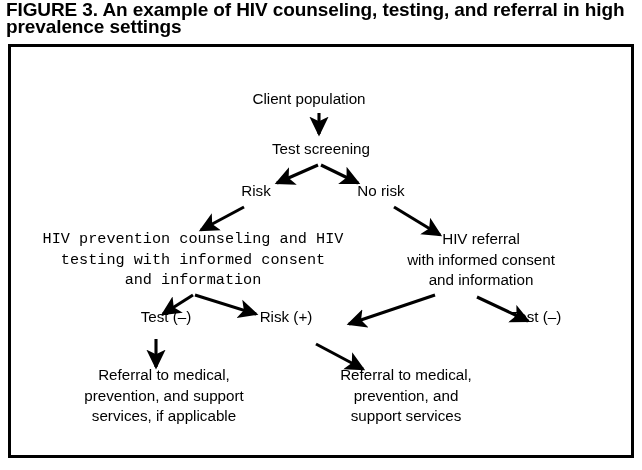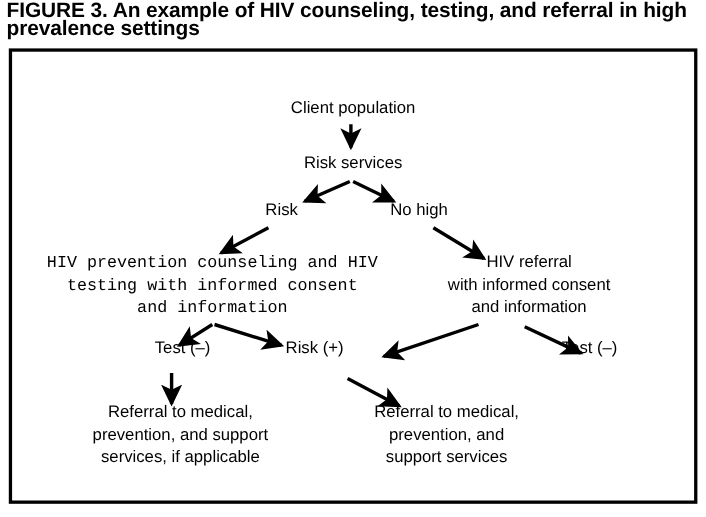--- a/index.html
+++ b/index.html
@@ -60,21 +60,21 @@
   .arrow-layer {
     position: absolute;
     left: 0;
     top: 0;
     width: 620px;
     height: 408px;
     pointer-events: none;
   }
 
   
-  #node-client-population { left: 200px; top: 42px; width: 220px; }
+  #node-client-population { left: 188px; top: 42px; width: 220px; }
   #node-risk-screening    { left: 210px; top: 92px; width: 200px; }
   #node-risk              { left: 185px; top: 134px; width: 120px; }
   #node-no-risk           { left: 300px; top: 134px; width: 140px; }
   #node-hiv-prevention    { left: 22px;  top: 182px; width: 320px; font-family: Liberation Mono, monospace; }
   #node-hiv-testing       { left: 340px; top: 182px; width: 260px; }
   #node-test-neg-left     { left: 90px;  top: 260px; width: 130px; }
   #node-test-pos          { left: 210px; top: 260px; width: 130px; }
   #node-test-neg-right    { left: 460px; top: 260px; width: 130px; }
   #node-referral-left     { left: 28px;  top: 318px; width: 250px; }
   #node-referral-right    { left: 285px; top: 318px; width: 220px; }
@@ -105,25 +105,25 @@
         <line x1="184" y1="248" x2="245" y2="267"></line>
         <line x1="424" y1="248" x2="338" y2="277"></line>
         <line x1="466" y1="250" x2="517" y2="274"></line>
         <line x1="145" y1="292" x2="145" y2="320"></line>
         <line x1="305" y1="297" x2="352" y2="322"></line>
       </g>
     </svg>
 
     <div class="node" id="node-client-population">Client population</div>
 
-    <div class="node" id="node-risk-screening">Risk services</div>
+    <div class="node" id="node-risk-screening">Test screening</div>
 
     <div class="node" id="node-risk">Risk</div>
 
-    <div class="node" id="node-no-risk">No high</div>
+    <div class="node" id="node-no-risk">No risk</div>
 
     <div class="node" id="node-hiv-prevention">HIV prevention counseling and HIV
 testing with informed consent
 and information</div>
 
     <div class="node" id="node-hiv-testing">HIV referral
 with informed consent
 and information</div>
 
     <div class="node" id="node-test-neg-left">Test (–)</div>

